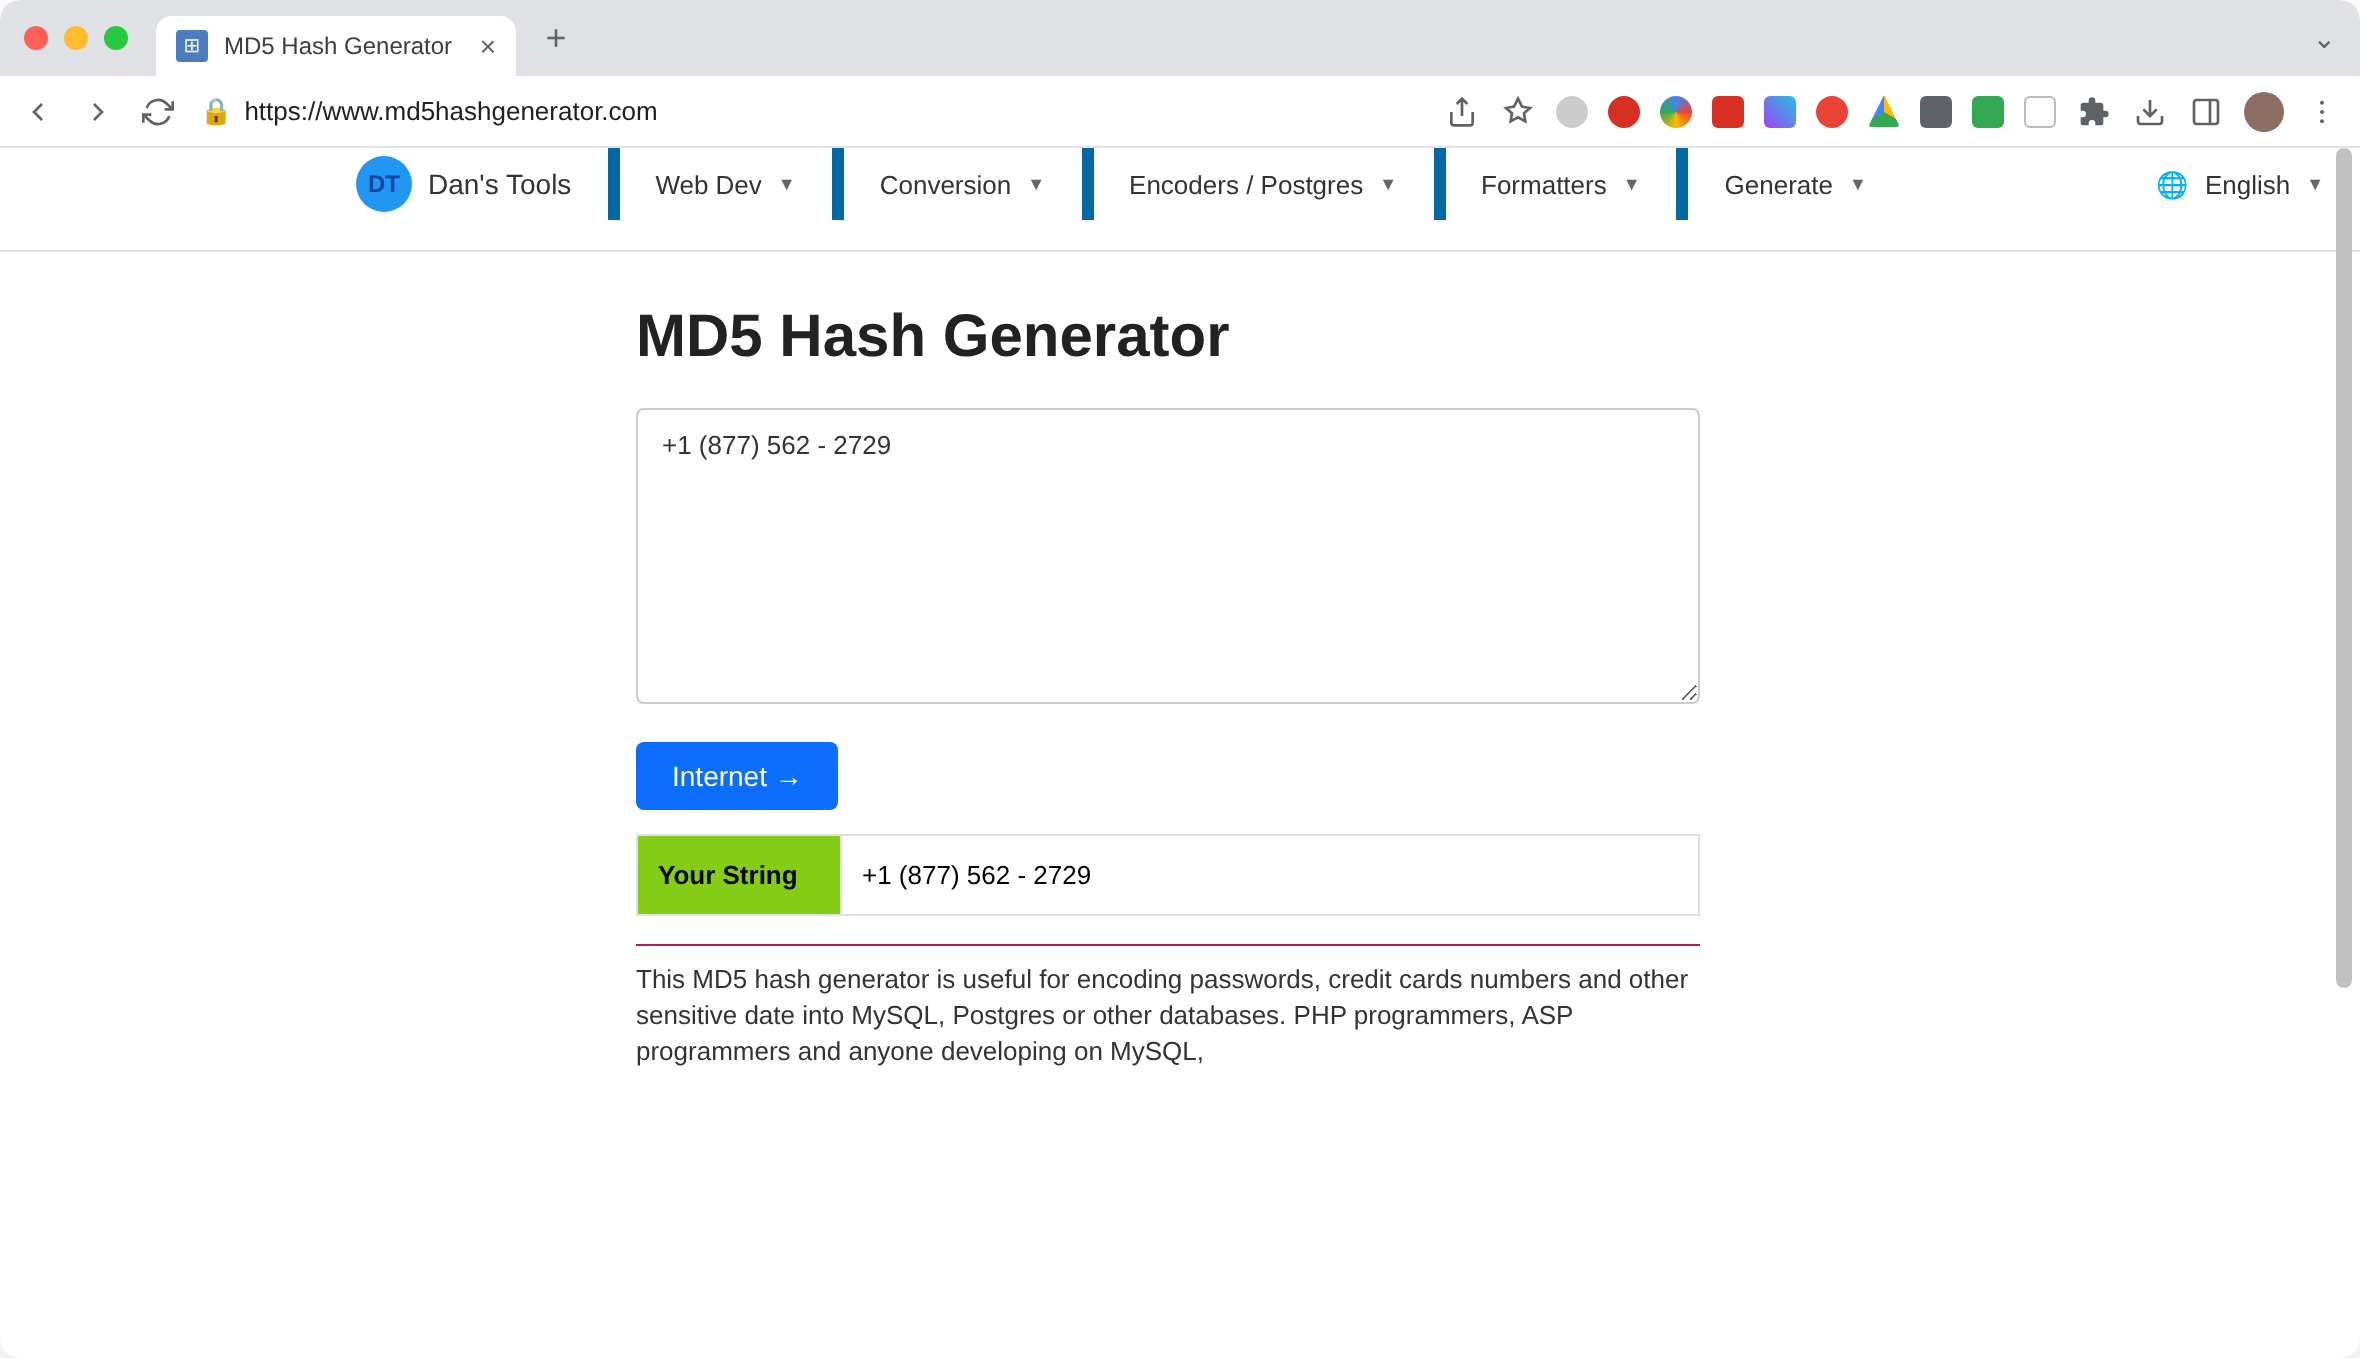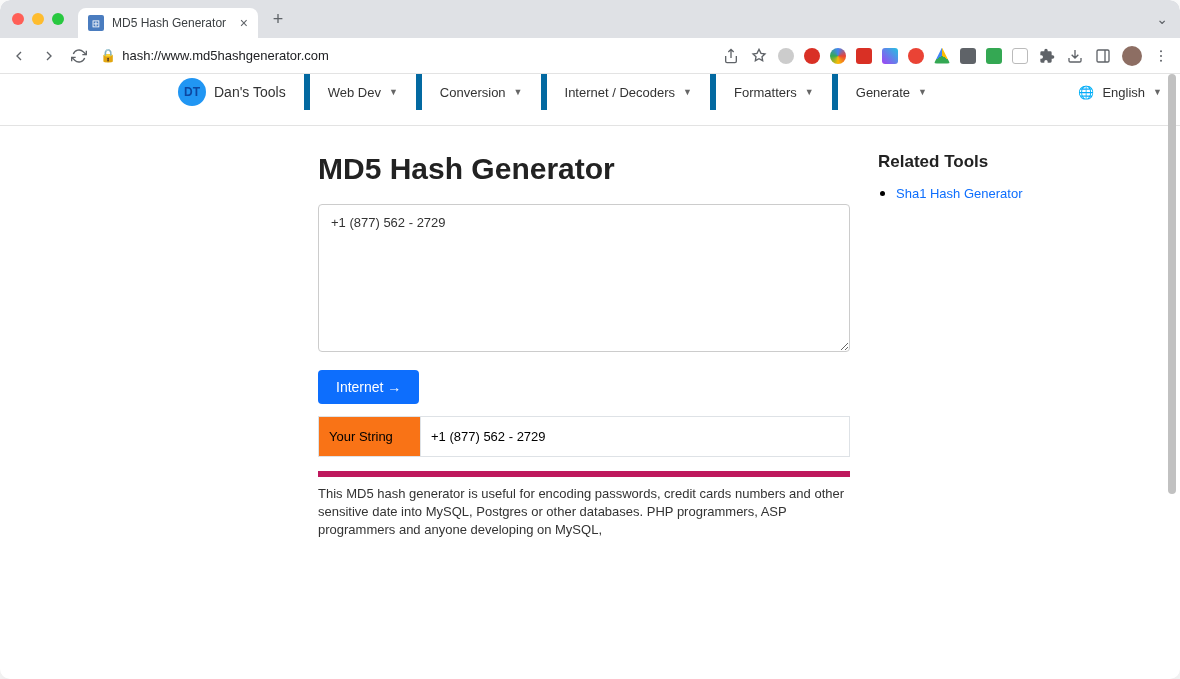--- a/index.html
+++ b/index.html
@@ -42,24 +42,24 @@
 .main { flex: 0 0 532px; }
 .side { flex: 0 0 200px; margin-left: 4px;}
 
 h1 { font-size: 30px; font-weight: 600; color:#222; margin-bottom: 18px; }
 .sub { font-size: 12.5px; color:#333; margin-bottom: 8px; }
 textarea { width: 100%; height: 148px; border:1px solid #ccc; border-radius:4px; padding:10px 12px; font-size:13px; font-family:inherit; resize: both; color:#333;}
 .gen-btn { margin-top: 14px; background:#0d6efd; color:#fff; border:none; border-radius:4px; padding: 9px 18px; font-size:14px; cursor:pointer; display:inline-flex; align-items:center; gap:6px;}
 
 table { width:100%; border-collapse: collapse; margin-top: 12px; font-size:13px;}
 td { border:1px solid #dee2e6; padding: 12px 10px; }
-td.label { width: 102px; font-weight:400; background:#f97316;}
+td.label { width: 102px; font-weight:700; background:#84cc16;}
 .copy-btn { border:1px solid #6c757d; background:#fff; color:#333; padding:6px 14px; border-radius:4px; font-size:13px; cursor:pointer; margin-left:6px;}
 
-.descr { font-size:13px; color:#333; margin-top: 14px; border-top:6px solid #be185d; padding-top:8px; line-height:1.4;}
+.descr { font-size:13px; color:#333; margin-top: 14px; border-top:1px solid #be185d; padding-top:8px; line-height:1.4;}
 
 .side h3 { font-size:17px; font-weight:600; margin-bottom:12px; color:#222;}
 .side ul { padding-left: 18px; }
 .side li a { color:#0d6efd; font-size:13px; text-decoration:none;}
 
 .scroll-track { position:absolute; right:2px; top:0; width:12px; height:100%; }
 .scroll-thumb { position:absolute; right:2px; top:0; width:8px; height:420px; background:#c1c1c1; border-radius:4px;}
 </style>
 </head>
 <body>
@@ -92,21 +92,21 @@
         </svg>
       </div>
     <div class="tbicon">
         <svg viewBox="0 0 24 24" fill="none" stroke="currentColor" stroke-width="2">
           <path d="M23 4v6h-6M1 20v-6h6"></path>
           <path d="M3.51 9a9 9 0 0114.85-3.36L23 10M1 14l4.64 4.36A9 9 0 0020.49 15"></path>
         </svg>
       </div>
     <div class="addr">
       <span class="lock">🔒</span>
-      <span>hash://www.md5hashgenerator.com</span>
+      <span>https://www.md5hashgenerator.com</span>
     </div>
     <div class="ext-row">
       <div class="tbicon">
           <svg viewBox="0 0 24 24" fill="none" stroke="currentColor" stroke-width="2">
             <path d="M4 12v8a2 2 0 002 2h12a2 2 0 002-2v-8M16 6l-4-4-4 4M12 2v13"></path>
           </svg>
         </div>
       <div class="tbicon">
           <svg viewBox="0 0 24 24" fill="none" stroke="currentColor" stroke-width="2">
             <path d="M12 2l3 6 6 1-4.5 4 1 6-5.5-3-5.5 3 1-6L3 9l6-1z"></path>
@@ -157,21 +157,21 @@
       </div>
       <div class="navitem">
           <span>Web Dev</span>
           <span class="caret">▼</span>
         </div>
       <div class="navitem">
           <span>Conversion</span>
           <span class="caret">▼</span>
         </div>
       <div class="navitem">
-          <span>Internet / Decoders</span>
+          <span>Encoders / Postgres</span>
           <span class="caret">▼</span>
         </div>
       <div class="navitem">
           <span>Formatters</span>
           <span class="caret">▼</span>
         </div>
       <div class="navitem">
           <span>Generate</span>
           <span class="caret">▼</span>
         </div>
@@ -193,25 +193,19 @@
               <tr>
             <td class="label">Your String</td>
             <td>+1 (877) 562 - 2729</td>
           </tr>
         </tbody>
           </table>
 
         <div class="descr">This MD5 hash generator is useful for encoding passwords, credit cards numbers and other sensitive date into MySQL, Postgres or other databases. PHP programmers, ASP programmers and anyone developing on MySQL,</div>
       </div>
 
-      <div class="side">
-        <h3>Related Tools</h3>
-        <ul>
-          <li><a href="#">Sha1 Hash Generator</a></li>
-        </ul>
-      </div>
     </div>
 
     <div class="scroll-track">
       <div class="scroll-thumb"></div>
     </div>
   </div>
 </div>
 
 </body></html>

